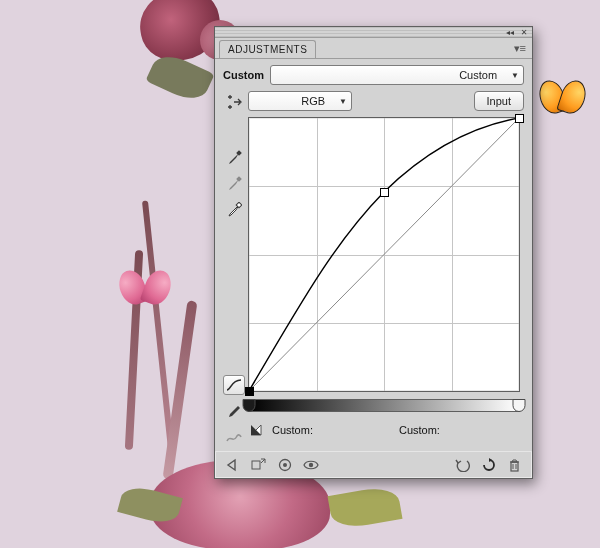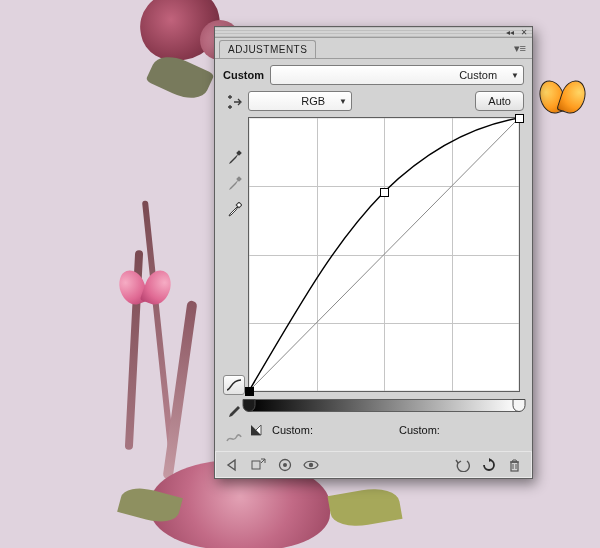--- a/index.html
+++ b/index.html
@@ -278,21 +278,21 @@
 
       <div class="maincol">
 
         <div class="toprow">
           <div class="select channel-select" style="width:92px">
             <span class="sel-text">RGB</span>
             <span class="sel-arrow">▼</span>
           </div>
           <div class="spacer"></div>
           <button class="auto-btn">
-            <span>Auto</span>
+            <span>Input</span>
           </button>
         </div>
 
         <div class="curve-box">
           <div class="grid-line h" style="top:25%"></div>
           <div class="grid-line h" style="top:50%"></div>
           <div class="grid-line h" style="top:75%"></div>
           <div class="grid-line v" style="left:25%"></div>
           <div class="grid-line v" style="left:50%"></div>
           <div class="grid-line v" style="left:75%"></div>

